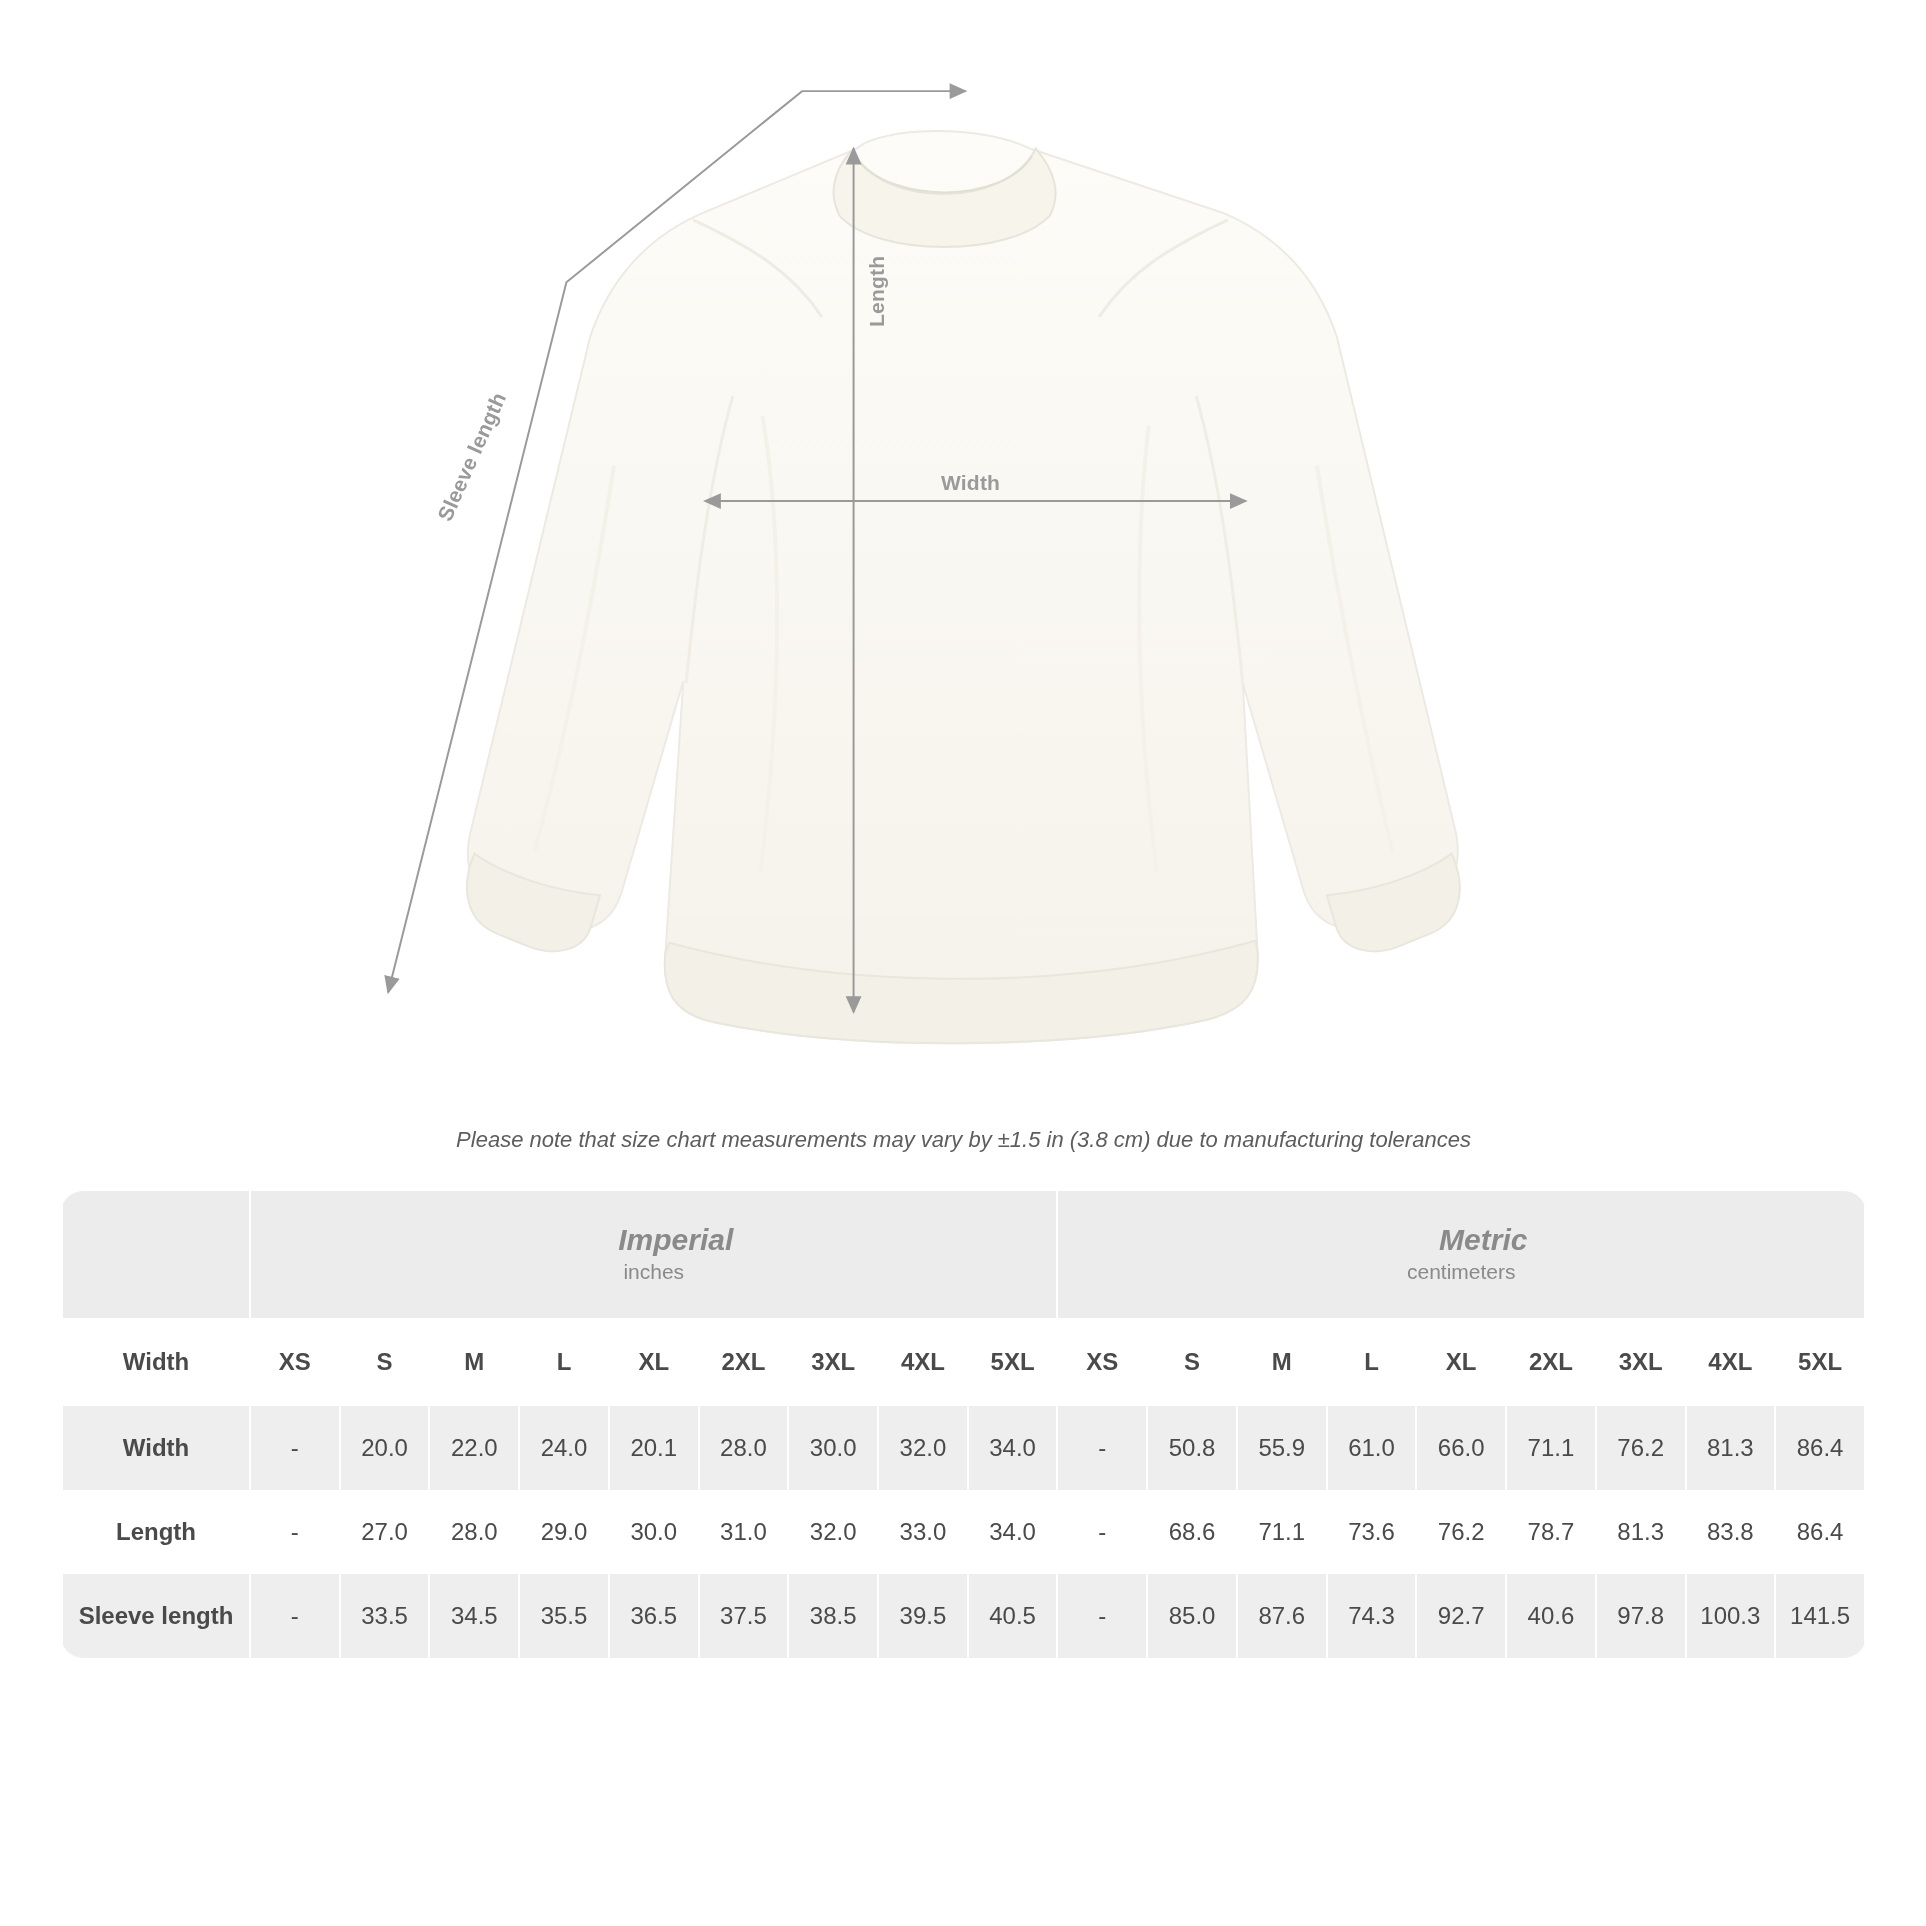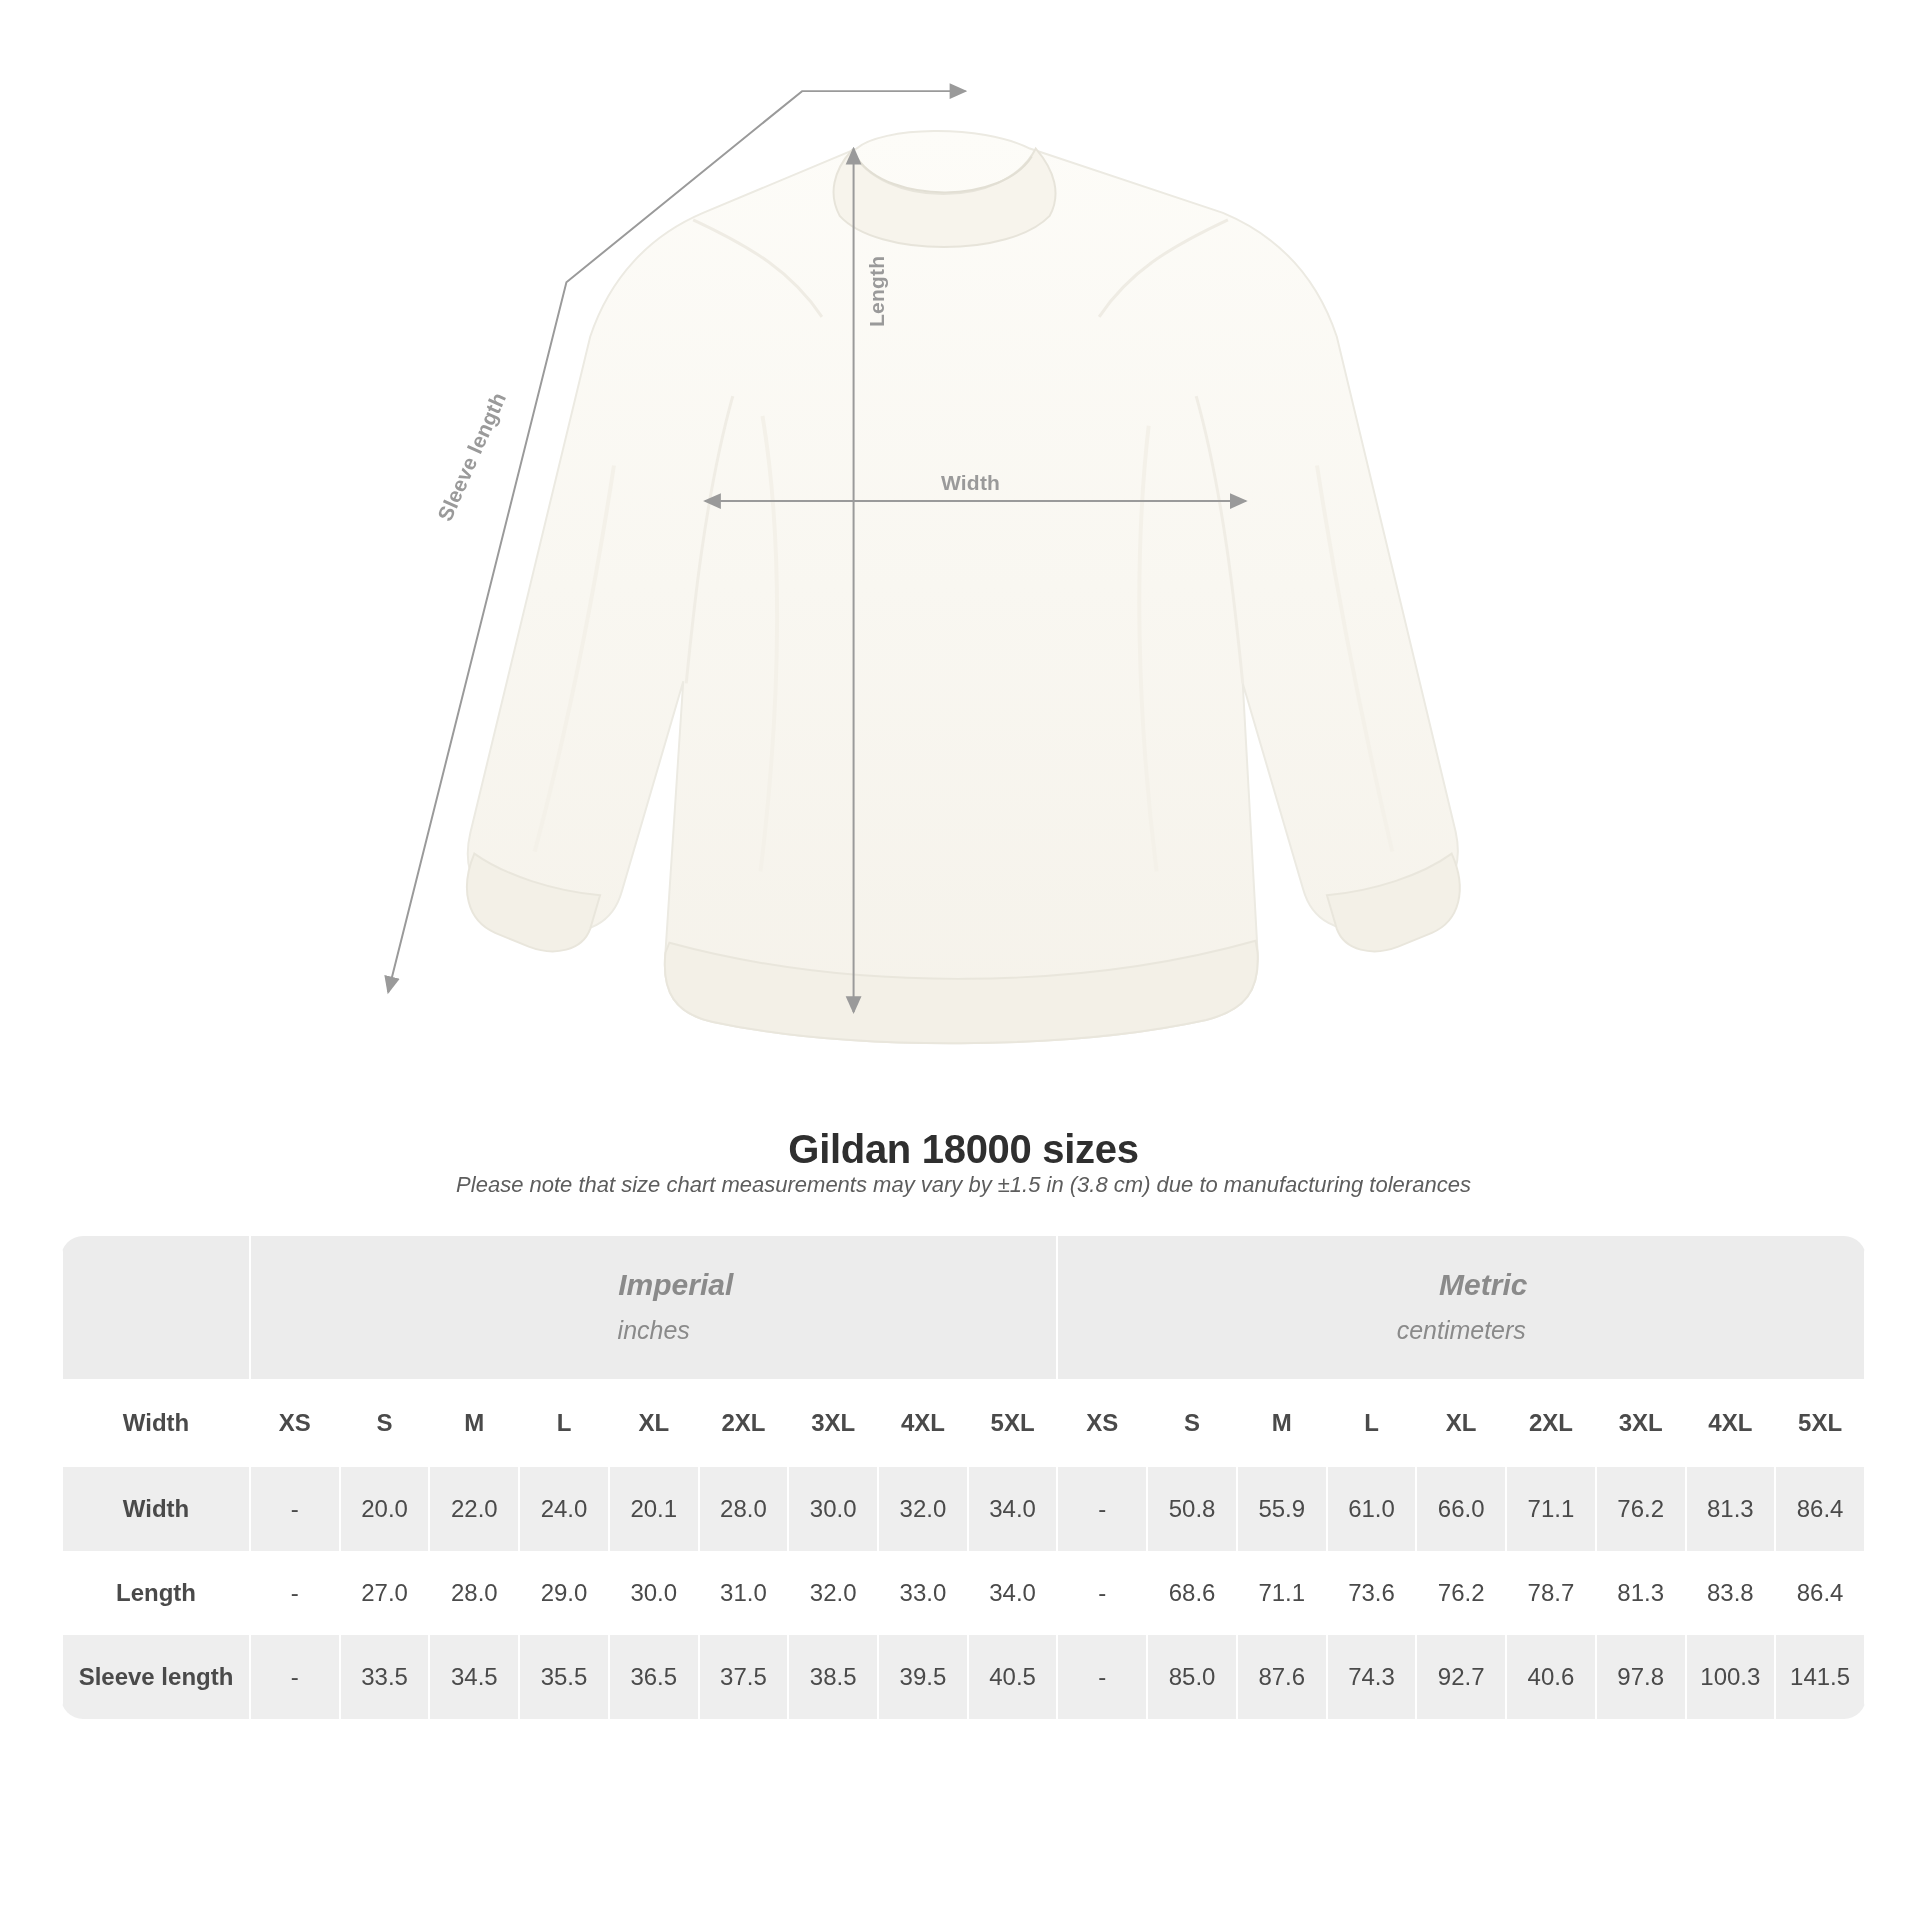--- a/index.html
+++ b/index.html
@@ -102,25 +102,24 @@
   }
   .unit-title {
     font-size: 30px;
     font-weight: bold;
     font-style: italic;
     color: #8a8a8a;
     line-height: 1.25;
     padding-left: 44px;
   }
   .unit-sub {
-    font-size: 25px;
-    font-style: italic;
+    font-size: 21px;
     color: #8a8a8a;
     font-weight: normal;
-    margin-top: 12px;
+    margin-top: 1px;
   }
   .size-head th {
     background: #ffffff;
     padding: 30px 0;
     font-size: 25px;
     font-weight: bold;
     color: #555555;
   }
   .row-label {
     font-weight: bold;
@@ -216,21 +215,20 @@
 
       <path d="M975 92 L 810 92 L 572 285 L 392 1002" fill="none" stroke="#9a9a9a" stroke-width="2" marker-start="url(#arrowStart)" marker-end="url(#arrowEnd)"></path>
     </svg>
 
     <div class="anno-label label-length">Length</div>
     <div class="anno-label label-width">Width</div>
     <div class="anno-label label-sleeve">Sleeve length</div>
   </div>
 
   <div class="title-block">
-    <div class="chart-title">Gildan 18000 sizes</div>
     <div class="chart-note">Please note that size chart measurements may vary by ±1.5 in (3.8 cm) due to manufacturing tolerances</div>
   </div>
 
   <div class="table-wrap">
     <table class="size-table">
       <thead>
         <tr class="unit-head">
           <th class="col-label"></th>
           <th colspan="9">
             <div class="unit-title">Imperial</div>

